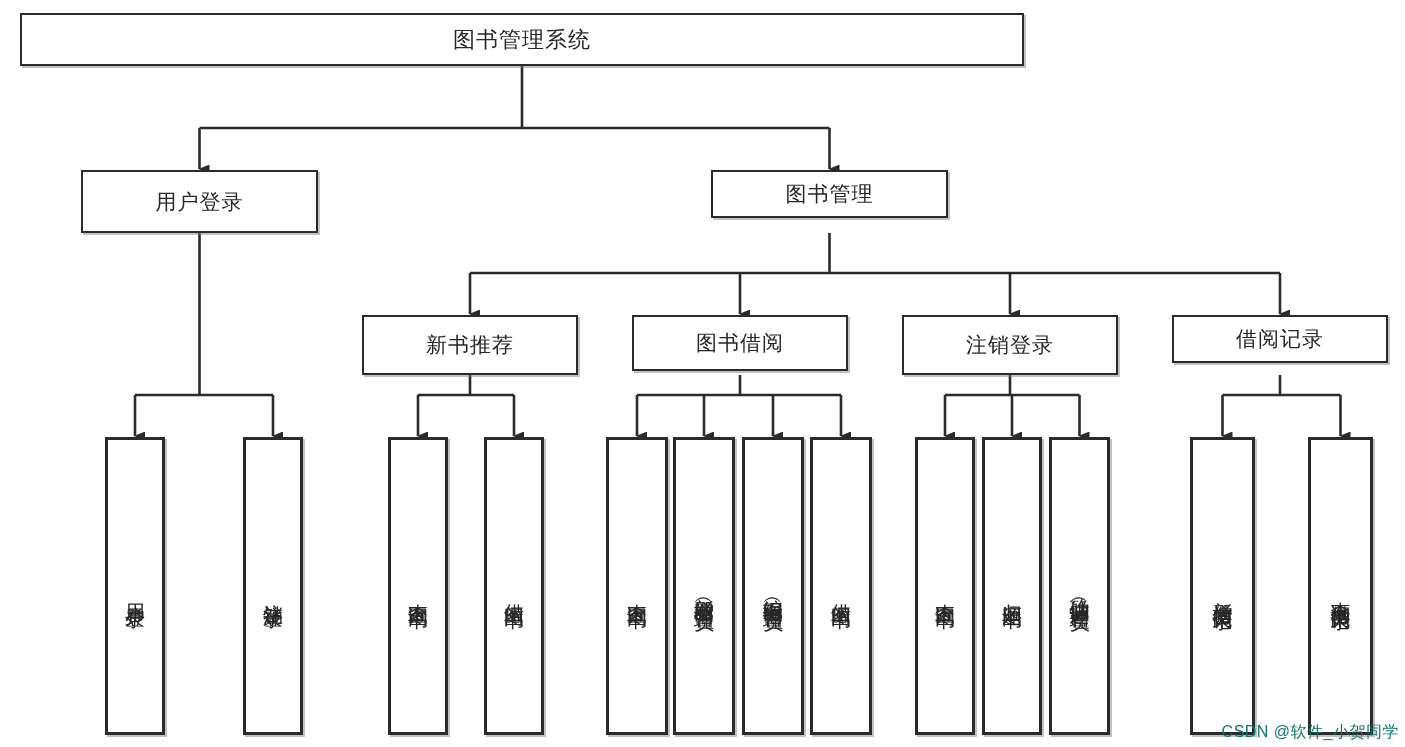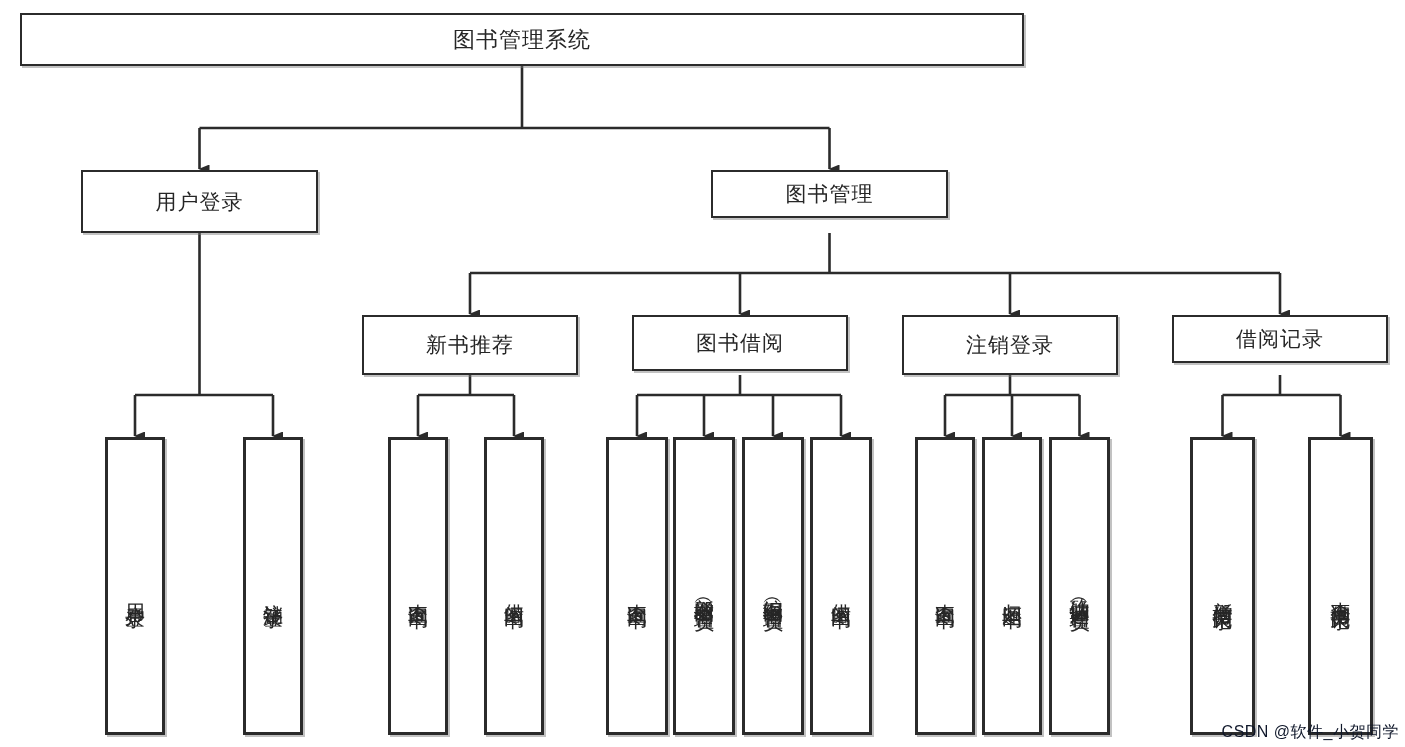--- a/index.html
+++ b/index.html
@@ -8,21 +8,21 @@
   svg.lines{position:absolute;left:0;top:0;width:1405px;height:747px;}
   .node{position:absolute;box-sizing:border-box;background:#ffffff;
         border:2px solid #2b2b2b;box-shadow:2px 2px 0 rgba(120,120,120,.45);}
   .node .lbl{width:100%;height:100%;display:flex;align-items:center;justify-content:center;
         color:#262626;letter-spacing:1px;}
   .node.h .lbl{font-size:21px;}
   .node.root .lbl{font-size:22px;}
   .node.v{border-width:3px;}
   .node.v .lbl{writing-mode:vertical-rl;text-orientation:upright;font-size:20px;
         line-height:1.05;letter-spacing:2px;padding:6px 0;white-space:nowrap;}
-  .watermark{position:absolute;right:6px;bottom:4px;font-size:16px;color:#0f172a;
+  .watermark{position:absolute;right:6px;bottom:4px;font-size:16px;color:#0f766e;
         letter-spacing:.5px;white-space:nowrap;}
 </style>
 </head>
 <body>
 
 <div id="canvas">
 
   <svg class="lines" viewBox="0 0 1405 747">
     <defs>
       <marker id="arw" markerWidth="10" markerHeight="12" refX="4.5" refY="10" orient="auto" markerUnits="userSpaceOnUse">

